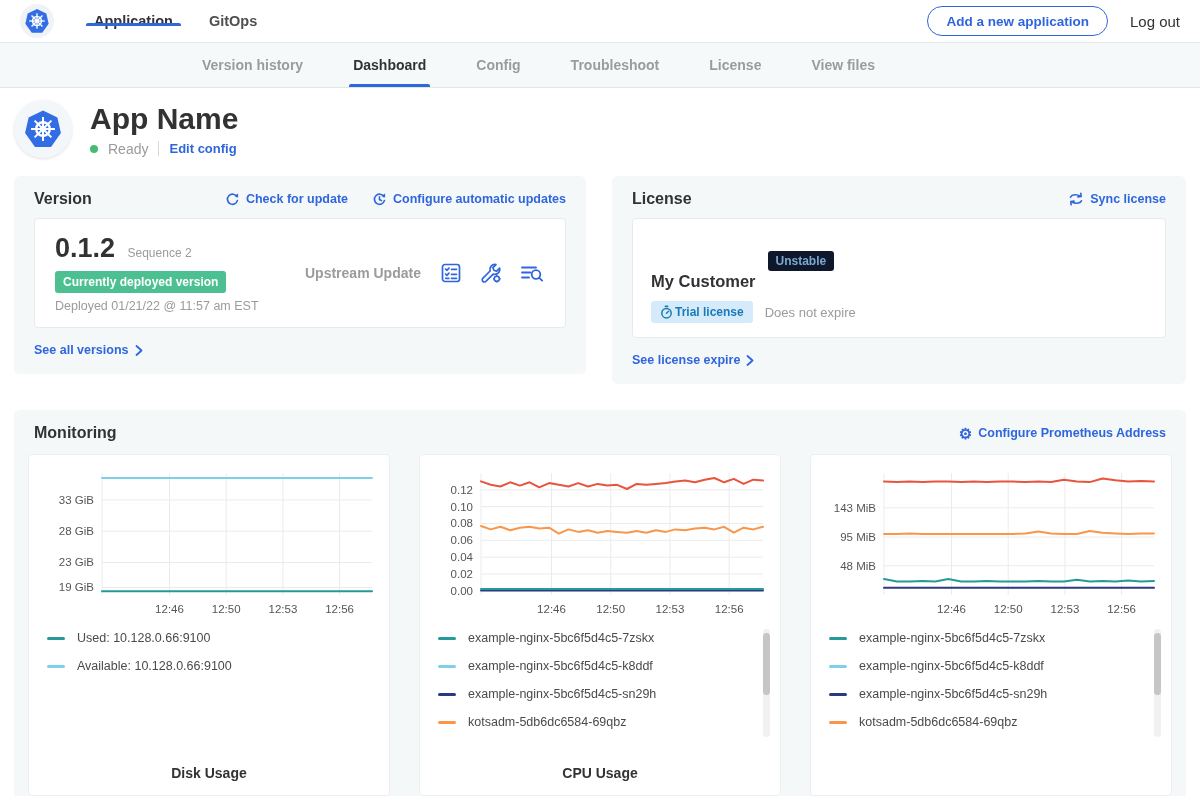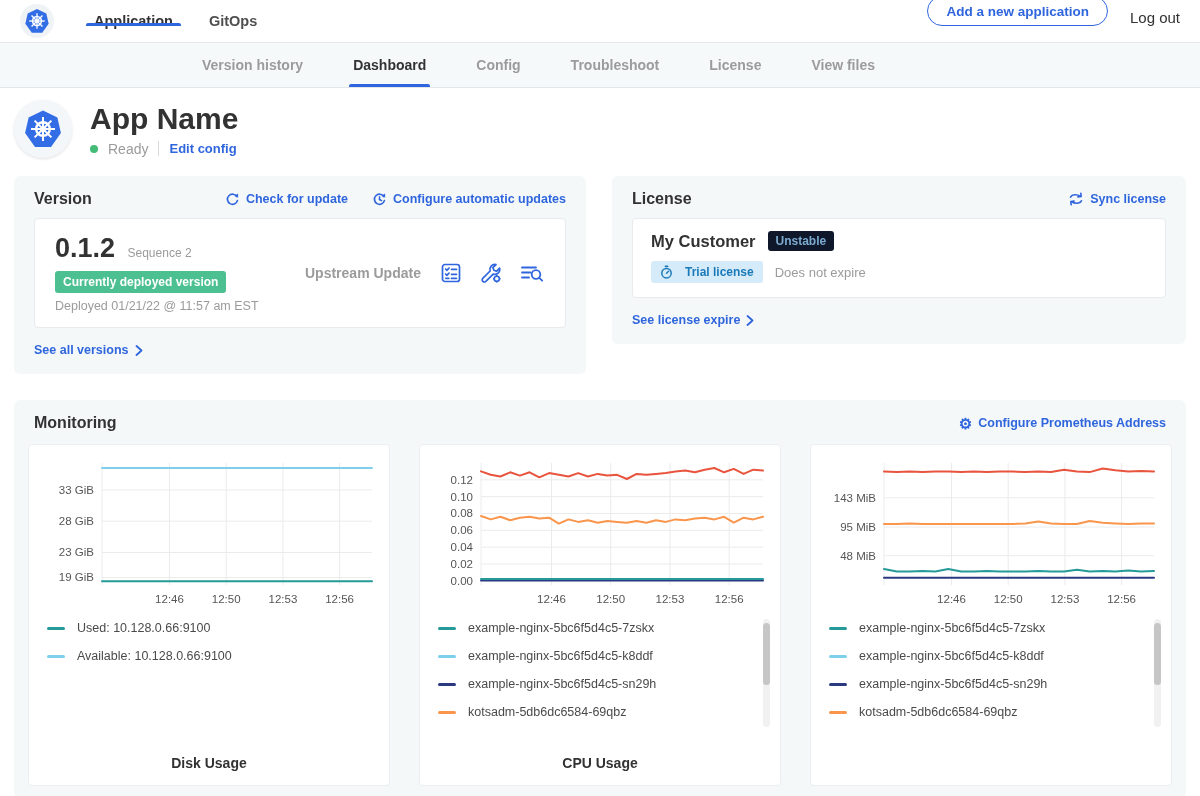--- a/index.html
+++ b/index.html
@@ -6,21 +6,21 @@
   html,body { width:1200px; background:#ffffff; font-family:"Liberation Sans", sans-serif; color:#323232; }
   body { height:796px; overflow:hidden; }
 
   
   .topnav { height:43px; display:flex; align-items:stretch; border-bottom:1px solid #e5e8ea; background:#fff; padding:16px 20px; }
   .topnav-left { display:flex; align-items:stretch; gap:8px; }
   .brand-avatar { width:34px; height:34px; border-radius:50%; background:#f0f3f5; display:flex; align-items:center; justify-content:center; align-self:center; margin-right:18px; }
   .topnav-tab { display:flex; align-items:center; padding:0 14px; font-size:14.5px; font-weight:bold; color:#4f4f4f; position:relative; cursor:pointer; }
   .topnav-tab.active { color:#323232; }
   .topnav-tab.active::after { content:""; position:absolute; left:6px; right:6px; bottom:0; height:3px; background:#3066dd; border-radius:2px 2px 0 0; }
-  .topnav-right { margin-left:auto; display:flex; align-items:flex-end; gap:22px; }
+  .topnav-right { margin-left:auto; display:flex; align-items:center; gap:22px; }
   .pill-btn { height:30px; padding:0 18px; border:1.5px solid #3066dd; border-radius:16px; background:#fff; color:#3066dd; font-size:13.5px; font-weight:bold; display:flex; align-items:center; cursor:pointer; }
   .logout { font-size:15px; color:#323232; cursor:pointer; }
 
   
   .subnav { height:45px; background:#f6f9fa; border-bottom:1px solid #e3e6e8; display:flex; align-items:stretch; padding-left:190px; gap:26px; }
   .subnav-tab { display:flex; align-items:center; padding:0 12px; font-size:14px; color:#9b9b9b; font-weight:600; position:relative; cursor:pointer; }
   .subnav-tab.active { color:#323232; font-weight:bold; }
   .subnav-tab.active::after { content:""; position:absolute; left:8px; right:8px; bottom:0; height:3px; background:#3066dd; border-radius:2px 2px 0 0; }
 
   
@@ -48,24 +48,24 @@
   .version-number { font-size:27px; font-weight:bold; color:#323232; display:inline-block; }
   .sequence { font-size:12px; color:#9b9b9b; margin-left:8px; }
   .deployed-badge { display:inline-block; background:#4cc091; color:#fff; font-size:12px; font-weight:bold; padding:4px 8px; border-radius:3px; margin:7px 0 6px 0; }
   .deployed-at { font-size:12.5px; color:#9b9b9b; }
   .upstream { font-size:14px; font-weight:600; color:#9b9b9b; flex:1; }
   .version-icons { display:flex; gap:16px; align-items:center; }
   .see-link { margin-top:12px; }
 
   .license-inner { padding:12px 18px 14px 18px; }
   .license-row1 { display:flex; align-items:center; gap:12px; }
-  .customer-name { font-size:16.5px; font-weight:bold; color:#323232; }
+  .customer-name { font-size:16.5px; font-weight:bold; color:#323232;margin-top:41px; }
   .channel-badge { background:#0f172a; color:#7aa9cf; font-size:12px; font-weight:600; padding:3px 8px; border-radius:3px; }
   .license-row2 { display:flex; align-items:center; gap:12px; margin-top:10px; }
-  .trial-badge { background:#d6ebf9; color:#1a7ab8; font-size:12px; font-weight:bold; padding:4px 9px; border-radius:3px; display:inline-flex; align-items:center; gap:12px; }
+  .trial-badge { background:#d6ebf9; color:#1a7ab8; font-size:12px; font-weight:bold; padding:4px 9px; border-radius:3px; display:inline-flex; align-items:center; gap:2px; }
   .expiry { font-size:13px; color:#9b9b9b; }
 
   
   .monitoring { margin:26px 14px 0 14px; background:#f4f8f9; border-radius:6px; padding:14px 14px 12px 14px; }
   .monitoring-header { display:flex; align-items:center; padding:0 6px; }
   .charts-row { display:flex; justify-content:space-between; margin-top:12px; }
   .chart-card { width:362px; height:342px; background:#fff; border:1px solid #eceff1; border-radius:4px; display:flex; flex-direction:column; padding-top:8px; }
   .chart-plot { display:flex; justify-content:center; }
   .legend { flex:1; position:relative; padding:10px 26px 0 18px; }
   .legend-row { display:flex; align-items:center; margin-bottom:14px; cursor:pointer; }

